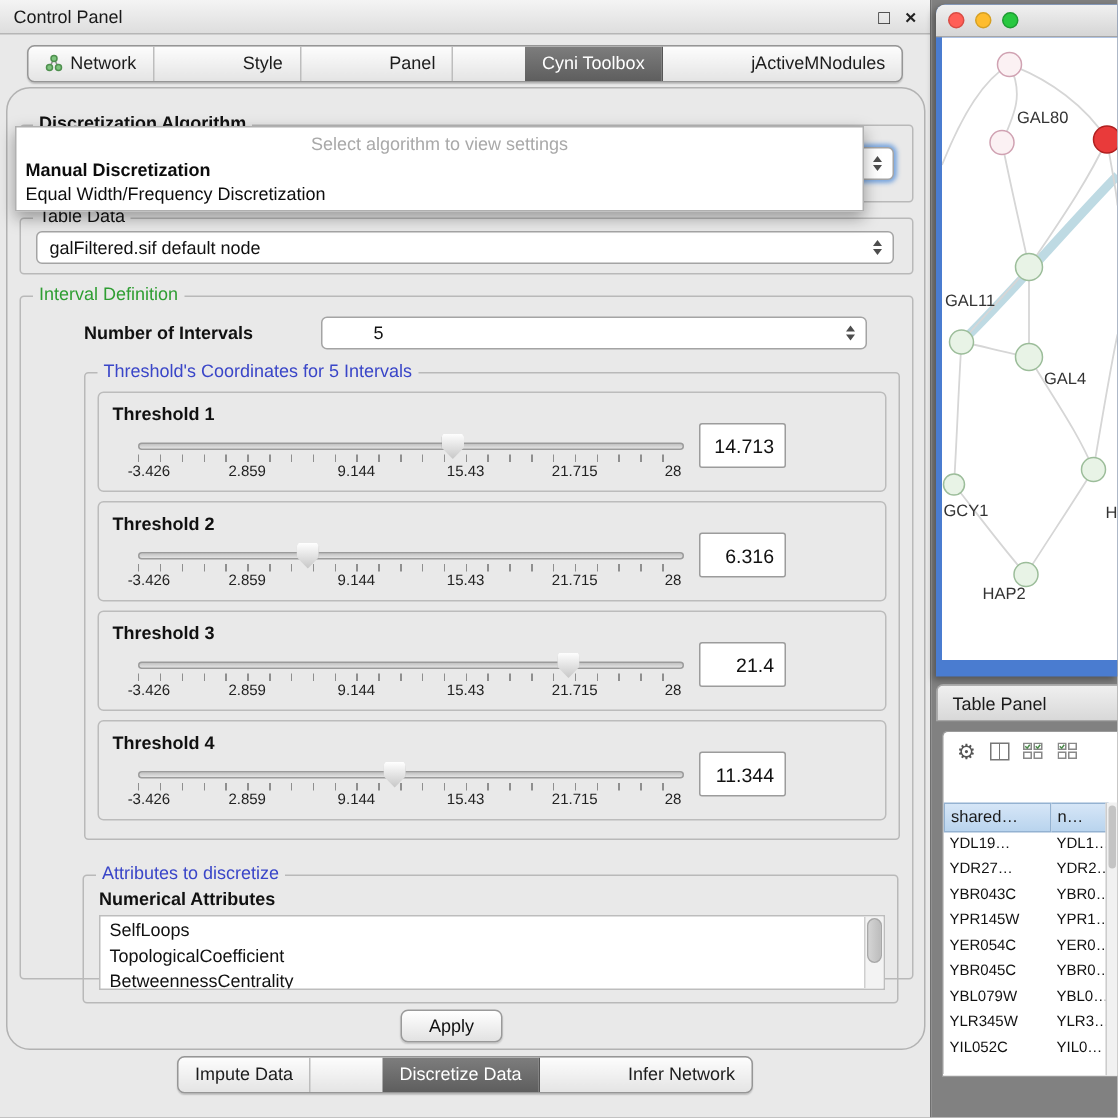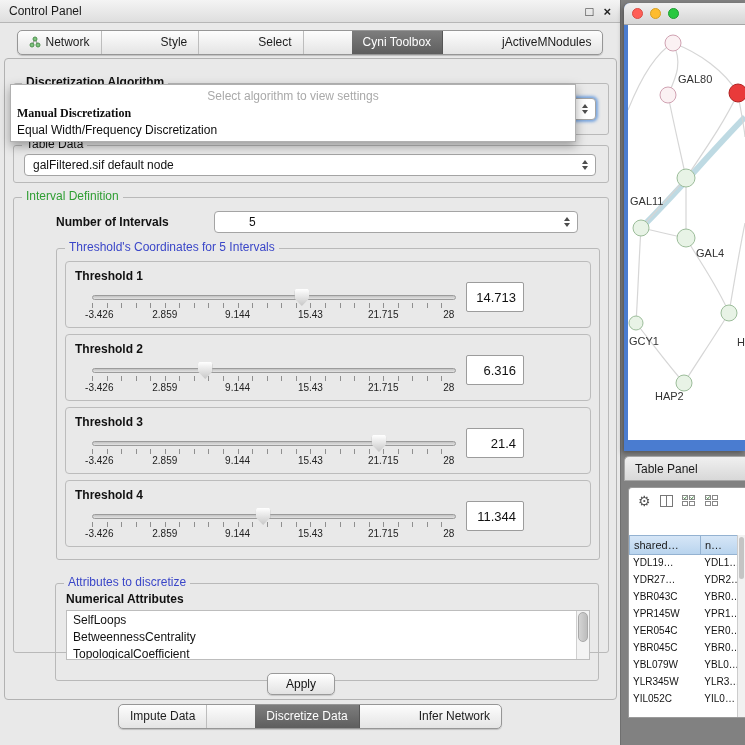--- a/index.html
+++ b/index.html
@@ -12,40 +12,40 @@
   .cp-title { flex:1; }
   .win-btn { font-size:13px; color:#222; margin-left:10px; font-weight:bold; line-height:1; }
   .win-btn.restore { font-weight:normal; }
 
   .tabs-row { display:flex; justify-content:center; padding:7px 0 6px; }
   .segmented { display:inline-flex; border:1px solid #969696; border-radius:5px; overflow:hidden; background:linear-gradient(#fdfdfd,#e4e4e4); box-shadow:0 1px 1px rgba(0,0,0,.18);gap:48px; }
   .seg { padding:4px 11px 5px; font-size:12px; color:#1c1c1c; border-right:1px solid #bdbdbd; display:flex; align-items:center; gap:5px; white-space:nowrap; }
   .seg:last-child { border-right:none; }
   .seg.selected { background:linear-gradient(#7d7d7d,#5e5e5e); color:#fff; border-right-color:#565656; }
 
-  .main-panel { position:absolute; left:4px; top:58px; width:613px; height:642px; border:1px solid #b2b2b2; border-radius:4px; background:#e9e9e9; }
+  .main-panel { position:absolute; left:4px; top:58px; width:613px; height:642px; border:1px solid #b2b2b2; border-radius:16px; background:#e9e9e9; }
 
   .groupbox { position:absolute; border:1px solid #b9b9b9; border-radius:3px; }
   .group-label { position:absolute; top:-9px; left:8px; background:#e9e9e9; padding:0 4px; font-size:12px; color:#111; white-space:nowrap; }
   .group-label.bold { font-weight:bold; }
   .group-label.green { color:#2f9e33; }
   .group-label.blue { color:#3a46c8; }
 
   .combo { position:absolute; background:#fff; border:1px solid #a4a4a4; border-radius:4px; font-size:12px; display:flex; align-items:center; padding:0 4px 0 8px; color:#111; box-shadow:inset 0 1px 0 rgba(255,255,255,.8); }
   .combo .spacer { flex:1; }
   .arrows { display:flex; flex-direction:column; gap:2px; padding:0 3px; }
   .arr-up { width:0; height:0; border-left:3.5px solid transparent; border-right:3.5px solid transparent; border-bottom:4.5px solid #4d4d4d; }
   .arr-down { width:0; height:0; border-left:3.5px solid transparent; border-right:3.5px solid transparent; border-top:4.5px solid #4d4d4d; }
   .combo.focused { box-shadow:0 0 3px 2px rgba(95,150,220,.8); }
 
   
   .popup { position:absolute; left:10px; top:84px; width:566px; z-index:30; background:#fff; border:1px solid #b0b0b0; box-shadow:0 4px 10px rgba(0,0,0,.35); padding:2px 0 3px; }
   .popup-placeholder { text-align:center; color:#a9a9a9; font-size:12px; padding:2px 0; }
   .popup-item { font-size:12px; color:#0d0d0d; padding:1px 6px; }
-  .popup-item.bold { font-weight:bold;font-family:Liberation Serif, serif; }
+  .popup-item.bold { font-weight:bold; }
 
   
   .num-label { position:absolute; left:42px; top:17px; font-size:12px; font-weight:bold; color:#111; }
 
   .thr-panel { position:relative; height:67px; margin:0 8px 6px 8px; border:1px solid #bcbcbc; border-radius:4px; }
   .thr-title { position:absolute; left:9px; top:7px; font-size:12px; font-weight:bold; color:#111; }
   .slider-wrap { position:absolute; left:26px; top:33px; width:364px; }
   .track { height:5px; background:linear-gradient(#c2c2c2,#e3e3e3); border:1px solid #9b9b9b; border-radius:3px; position:relative; }
   .handle { position:absolute; top:-7px; width:15px; height:17px; transform:translateX(-50%); background:linear-gradient(#ffffff,#c7c7c7); clip-path:polygon(10% 0,90% 0,100% 14%,100% 55%,50% 100%,0 55%,0 14%); filter:drop-shadow(0 1px 1px rgba(0,0,0,.45)); }
   .ticks { height:5px; margin-top:3px; background:repeating-linear-gradient(to right,#8f8f8f 0,#8f8f8f 1px,transparent 1px,transparent 14.56px); }
@@ -112,21 +112,21 @@
             <circle cx="3" cy="9" r="2" fill="#7ec47e" stroke="#4e8f4e"></circle>
             <circle cx="6" cy="3" r="2" fill="#7ec47e" stroke="#4e8f4e"></circle>
             <circle cx="9" cy="9" r="2" fill="#7ec47e" stroke="#4e8f4e"></circle>
           </svg>
         <span>Network</span>
       </div>
       <div class="seg">
           <span>Style</span>
         </div>
       <div class="seg">
-          <span>Select</span>
+          <span>Panel</span>
         </div>
       <div class="seg selected">
           <span>Cyni Toolbox</span>
         </div>
       <div class="seg">
           <span>jActiveMNodules</span>
         </div>
     </div>
   </div>
 
@@ -242,27 +242,27 @@
               <span style="left:60%">15.43</span>
               <span style="left:80%">21.715</span>
               <span style="left:98%">28</span>
             </div>
           </div>
           <div class="value-box">11.344</div>
         </div>
       </div>
     </div>
 
-    <div class="groupbox" style="left:50px; top:524px; width:544px; height:98px;">
+    <div class="groupbox" style="left:50px; top:524px; width:544px; height:86px;">
       <div class="group-label blue">Attributes to discretize</div>
       <div class="attr-subtitle">Numerical Attributes</div>
       <div class="attr-list">
         <div class="attr-item">SelfLoops</div>
+        <div class="attr-item">TopologicalCoefficient</div>
         <div class="attr-item">BetweennessCentrality</div>
-        <div class="attr-item">TopologicalCoefficient</div>
         <div class="list-scrollbar">
             <div class="list-thumb"></div>
           </div>
       </div>
     </div>
 
     <div class="apply-btn">Apply</div>
   </div>
 
   <div class="popup">

